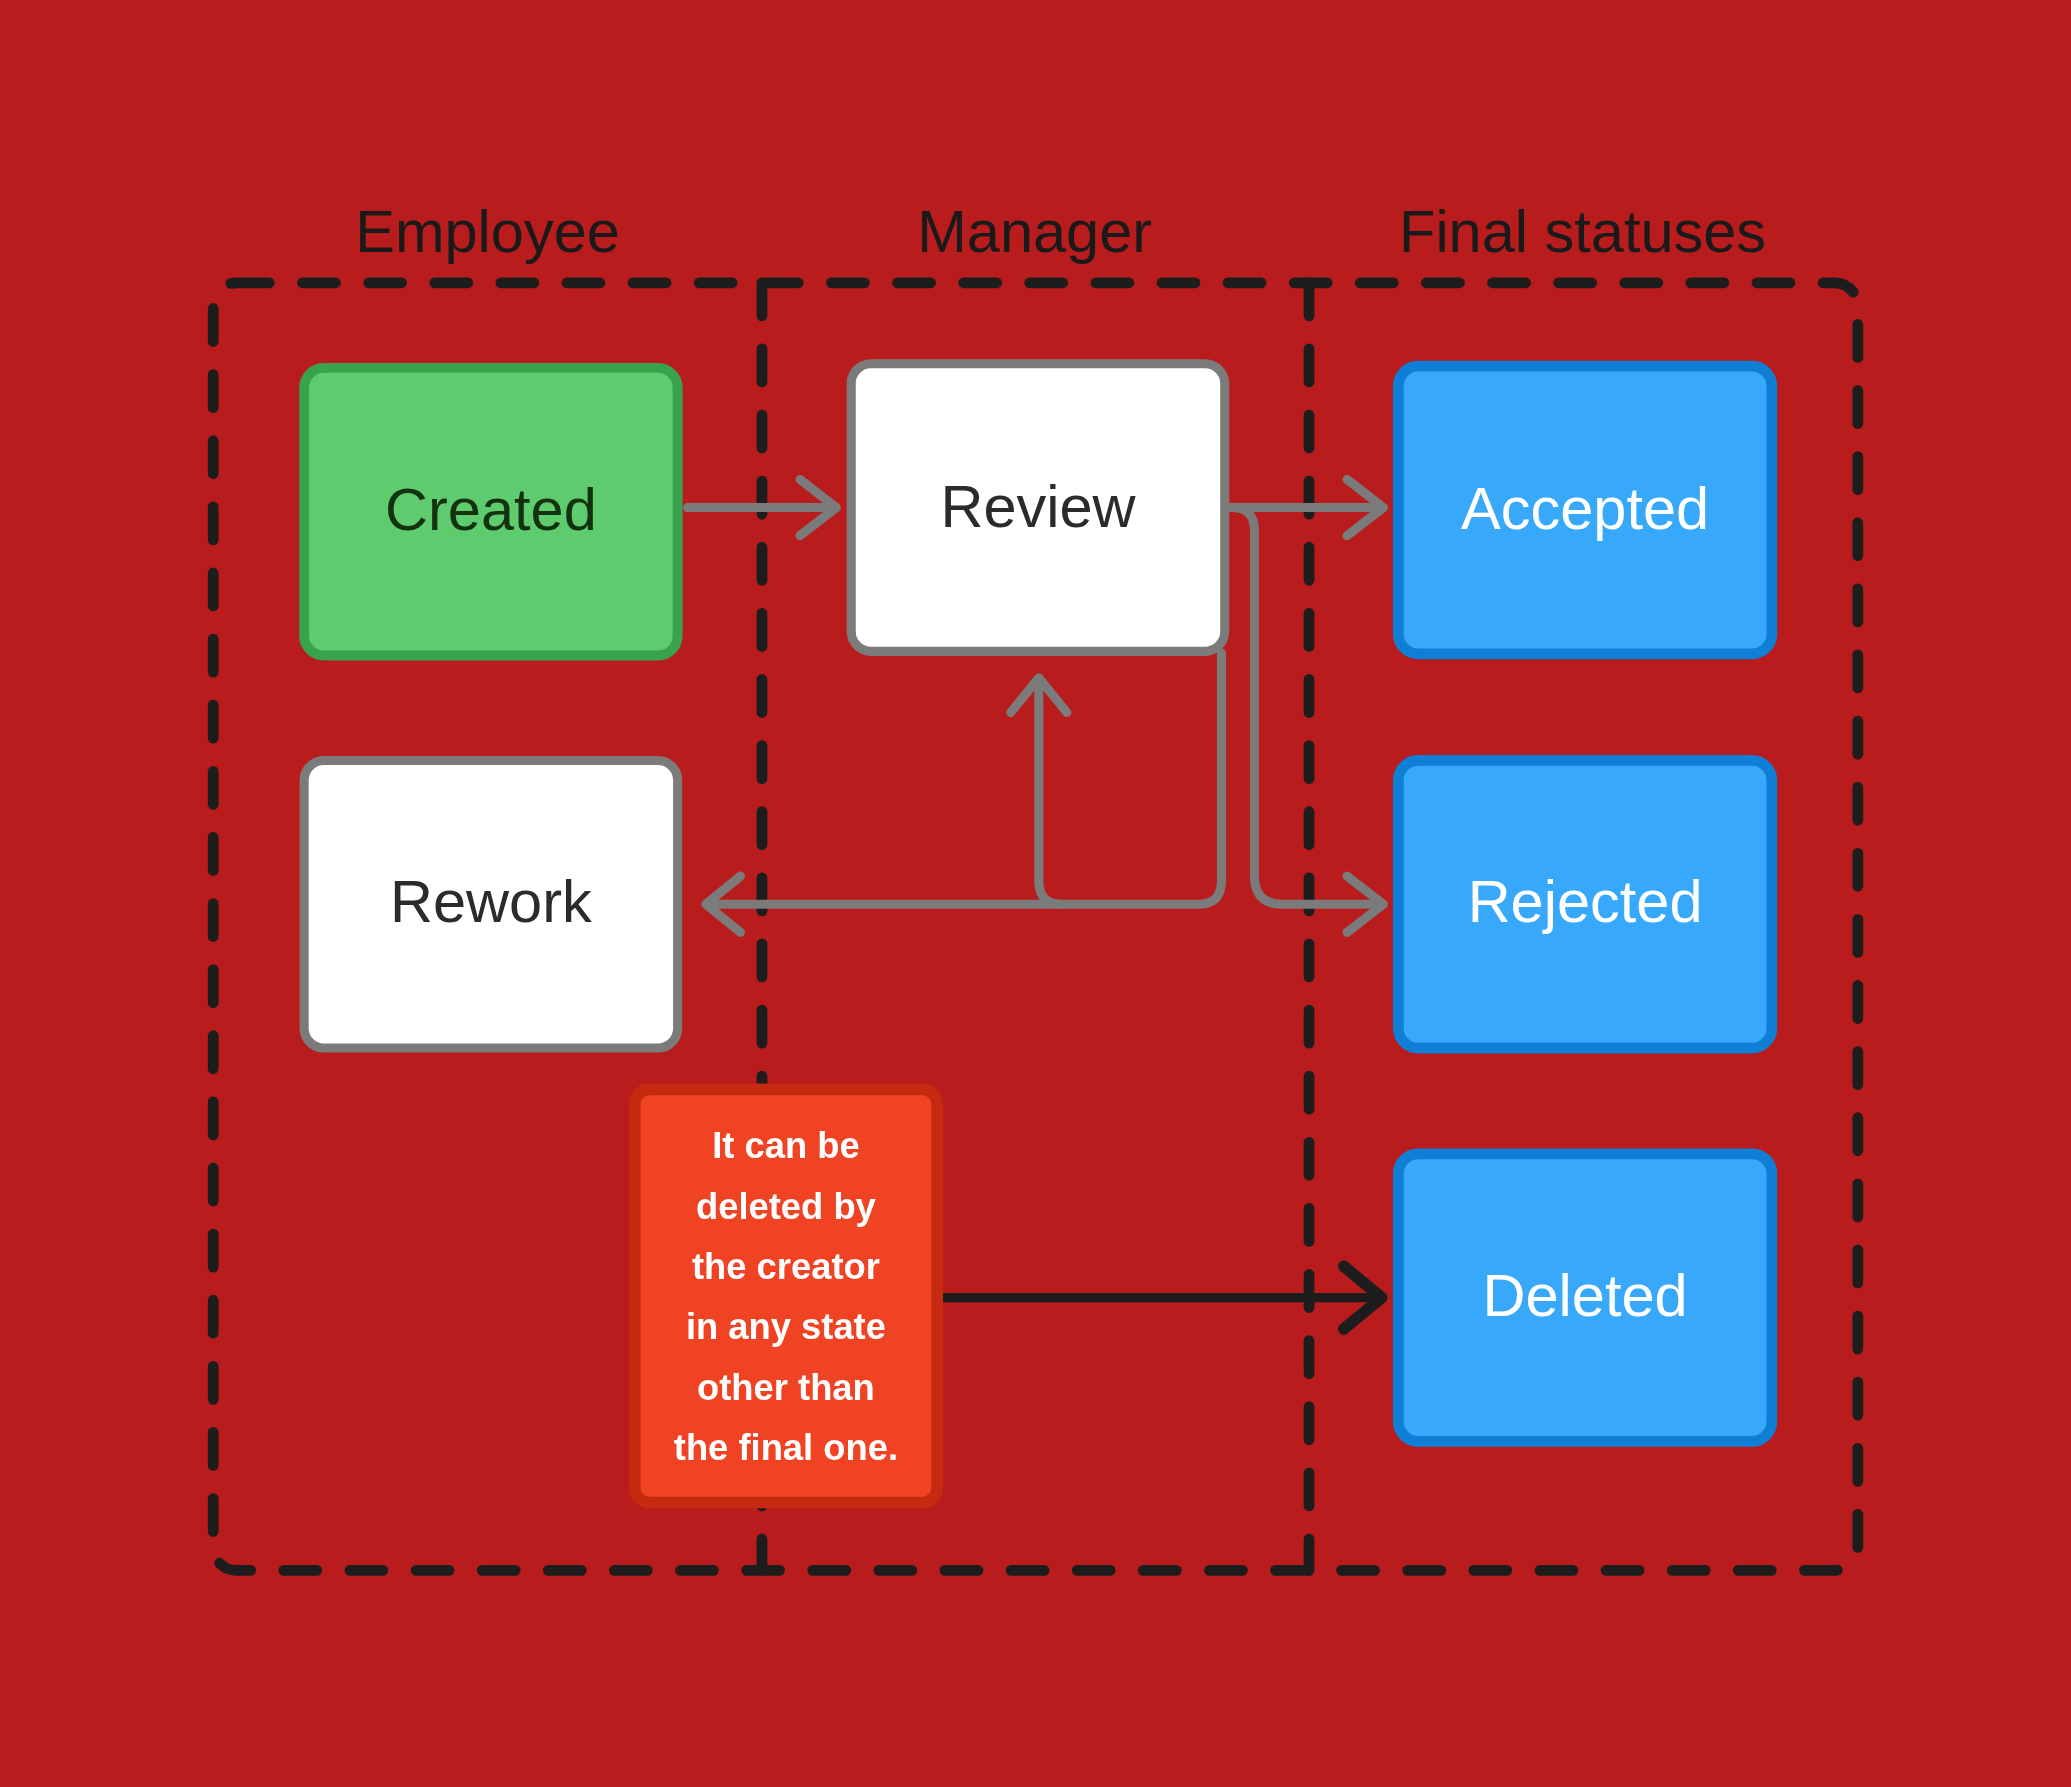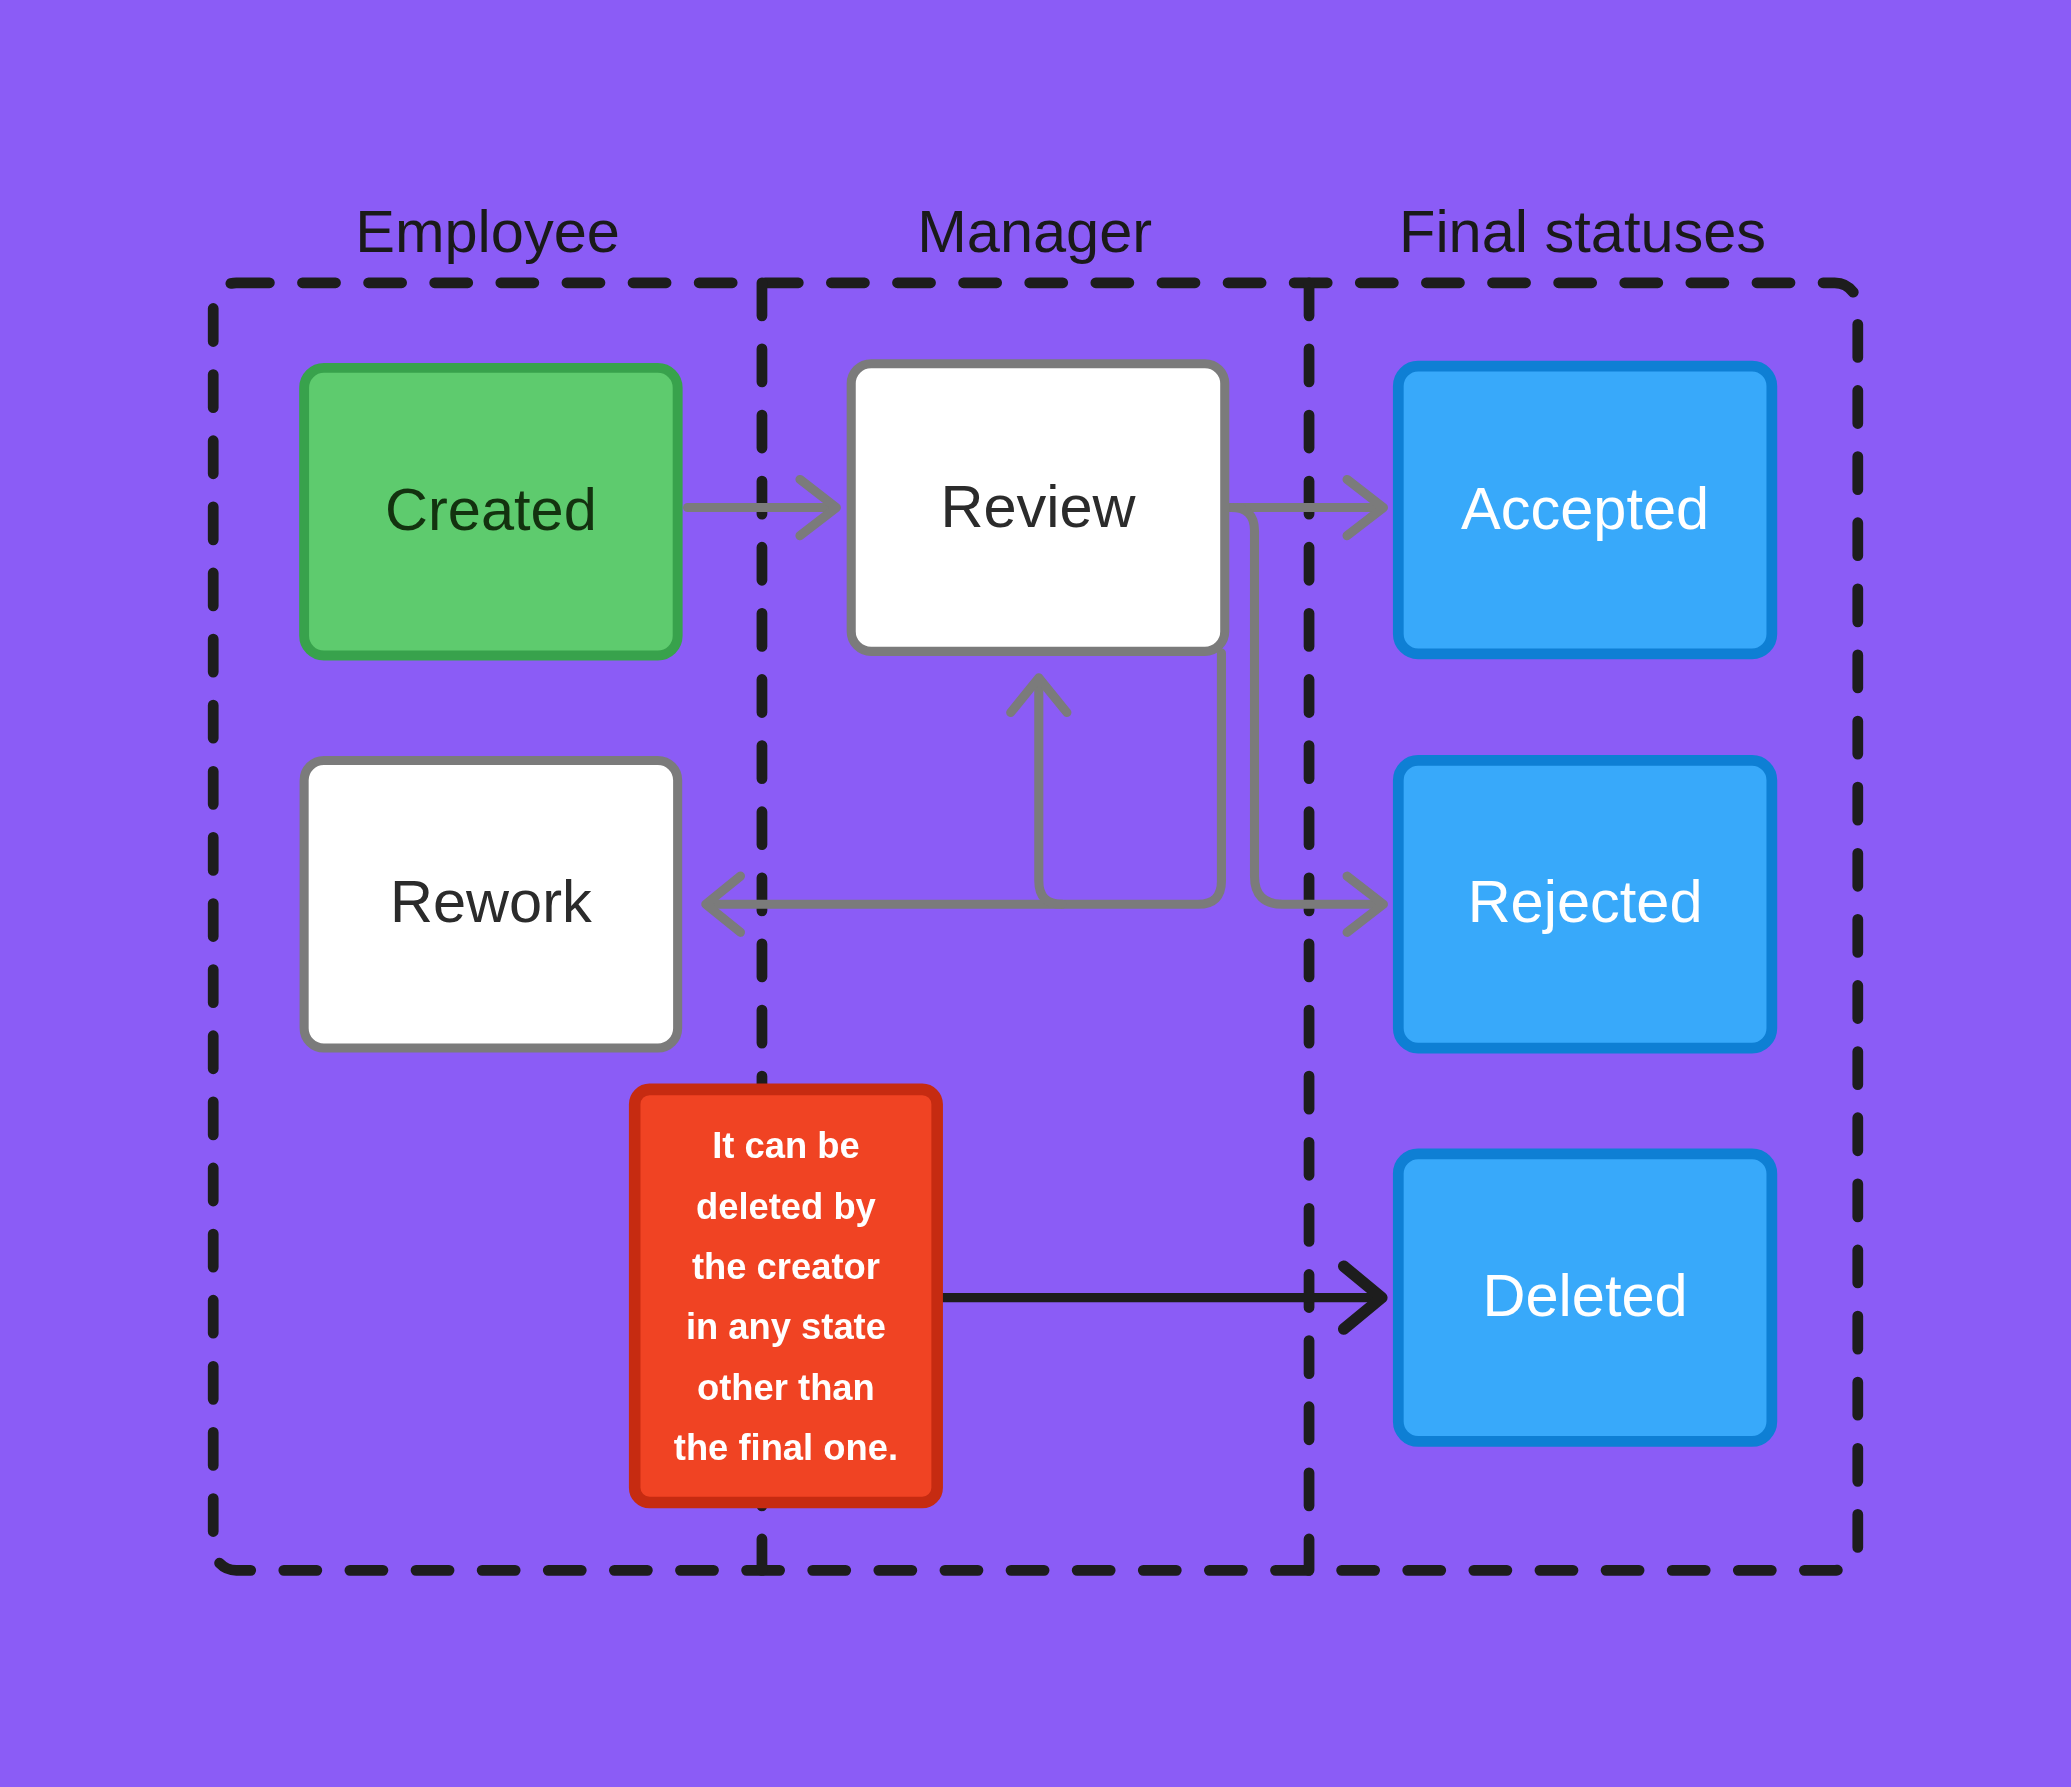--- a/index.html
+++ b/index.html
@@ -10,21 +10,21 @@
   body {
     width: 2071px;
     height: 1787px;
     font-family: "Liberation Sans", sans-serif;
     overflow: hidden;
   }
   #diagram-root {
     position: relative;
     width: 2071px;
     height: 1787px;
-    background: #8b5cf6;
+    background: #b91c1c;
     text-align: center;
   }
   svg#flow {
     display: block;
     width: 2071px;
     height: 1787px;
   }
   .lane-label {
     font-family: "Liberation Sans", sans-serif;
     font-size: 72px;

